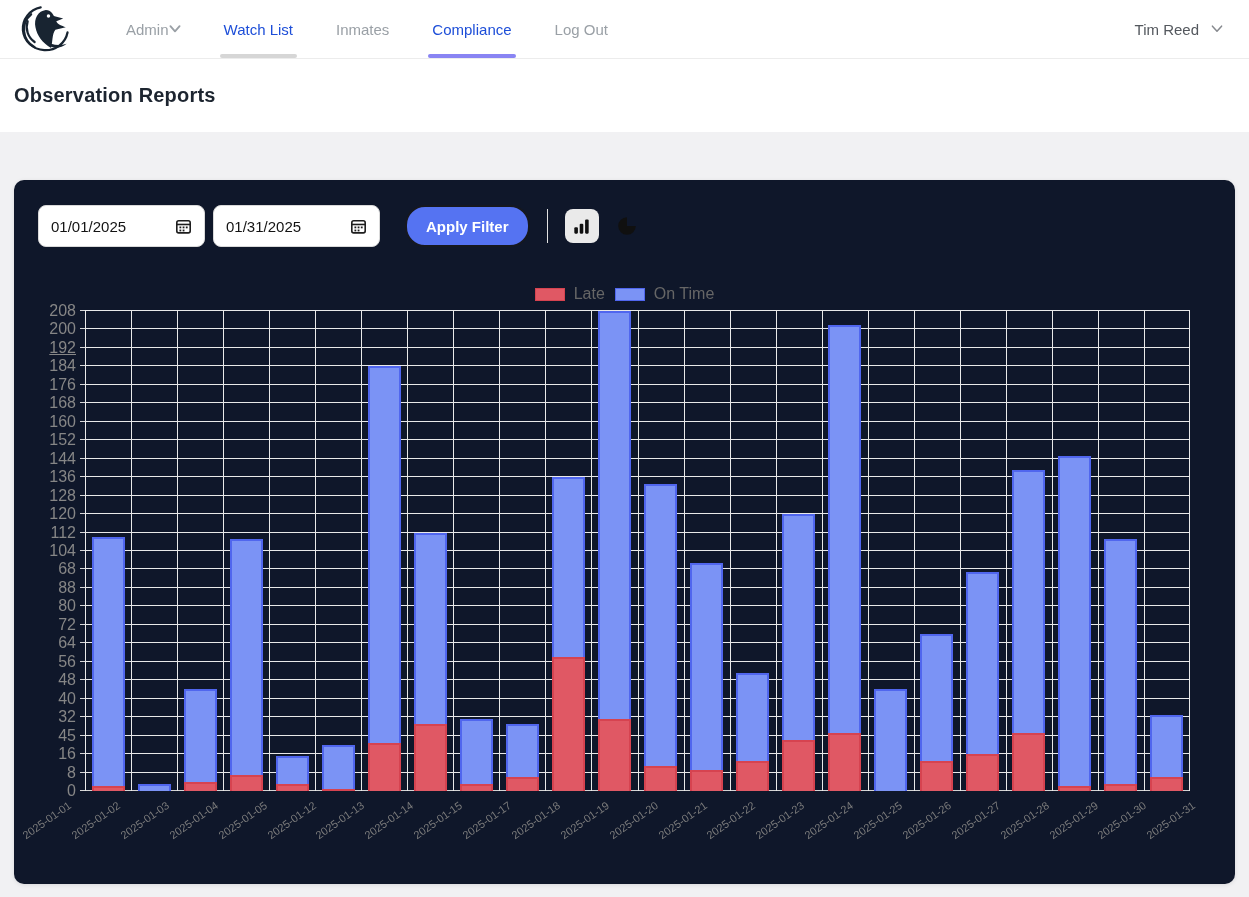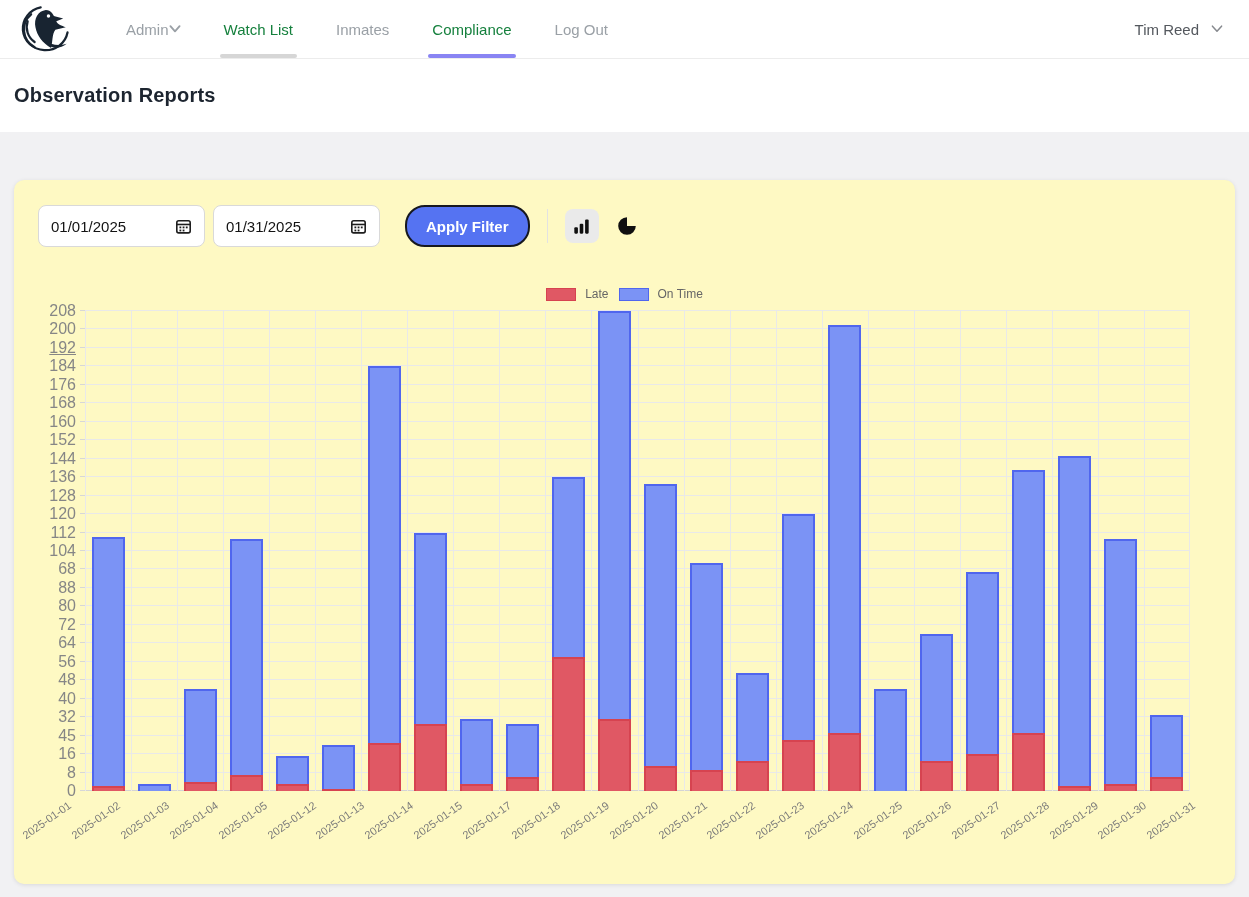--- a/index.html
+++ b/index.html
@@ -15,38 +15,38 @@
     height:59px; background:#fff; border-bottom:1px solid #ececec;
     display:flex; align-items:center; padding:0 26px 0 16px; position:relative;
   }
   .logo { width:72px; height:54px; display:flex; align-items:center; }
   .nav { display:flex; height:100%; margin-left:36px; }
   .nav-item {
     position:relative; display:flex; align-items:center; gap:0;
     margin-right:39px; font-size:15px; cursor:pointer; padding:0 2px;
   }
   .nav-item.muted { color:#9aa0a6; }
-  .nav-item.dark  { color:#15803d; font-weight:500; }
+  .nav-item.dark  { color:#1d4ed8; font-weight:500; }
   .nav-item.ul-gray::after, .nav-item.ul-purple::after {
     content:""; position:absolute; left:-2px; right:-2px; bottom:0; height:4px; border-radius:2px;
   }
   .nav-item.ul-gray::after  { background:#d6d6d6; }
   .nav-item.ul-purple::after{ background:#8984f3; }
   .user-menu {
     margin-left:auto; display:flex; align-items:center; gap:12px;
     color:#54585e; font-size:15px; cursor:pointer;
   }
   .caret { width:12px; height:8px; }
   
   .titlebar { height:73px; background:#fff; display:flex; align-items:center; padding-left:14px; }
   .titlebar h1 { margin:0; font-size:20px; font-weight:700; color:#1d2530; letter-spacing:.2px; }
   
   .content { padding:48px 14px 13px; }
   .card {
-    background:#fef9c3; border-radius:10px; height:704px;
+    background:#0f172a; border-radius:10px; height:704px;
     box-shadow:0 1px 4px rgba(0,0,0,.10); padding:25px 24px 0;
     position:relative;
   }
   .filter-row { display:flex; align-items:center; }
   .date-field {
     width:167px; height:42px; border:1px solid #d9d9d9; border-radius:8px;
     display:flex; align-items:center; padding:0 12px; margin-right:8px; background:#fff;
   }
   .date-field input {
     border:none; outline:none; width:100%; font-size:15px; color:#131313;
@@ -62,21 +62,21 @@
   .vdivider { width:1px; height:34px; background:#e2e2e2; margin:0 17px; }
   .toggle-btn {
     width:34px; height:34px; border:none; border-radius:8px; background:#eaeaea;
     display:flex; align-items:center; justify-content:center; cursor:pointer; padding:0;
   }
   .pie-btn { background:transparent; margin-left:11px; }
   
   .legend { display:flex; justify-content:center; align-items:center; margin-top:40px; height:14px; }
   .legend-item { display:flex; align-items:center; margin:0 5px; cursor:pointer; }
   .legend-swatch { width:30px; height:13px; margin-right:9px; }
-  .legend-label { font-size:12px; color:#666; }
+  .legend-label { font-size:16px; color:#666; }
   .plot-outer { position:relative; margin:10px 21px 0 47px; height:480px; }
   .gridline { position:absolute; left:0; right:0; height:1px; background:#e9e9e9; }
   .gridline.axisline { background:#d4d4d4; }
   .vline { position:absolute; top:0; bottom:0; width:1px; background:#e9e9e9; }
   .ytickmark { position:absolute; left:-5px; width:5px; height:1px; background:#d7d7d7; }
   .ytick {
     position:absolute; right:calc(100% + 9px); transform:translateY(50%);
     font-size:16px; color:#868686;
   }
   .bar { position:absolute; bottom:0; display:flex; flex-direction:column; justify-content:flex-end; }

